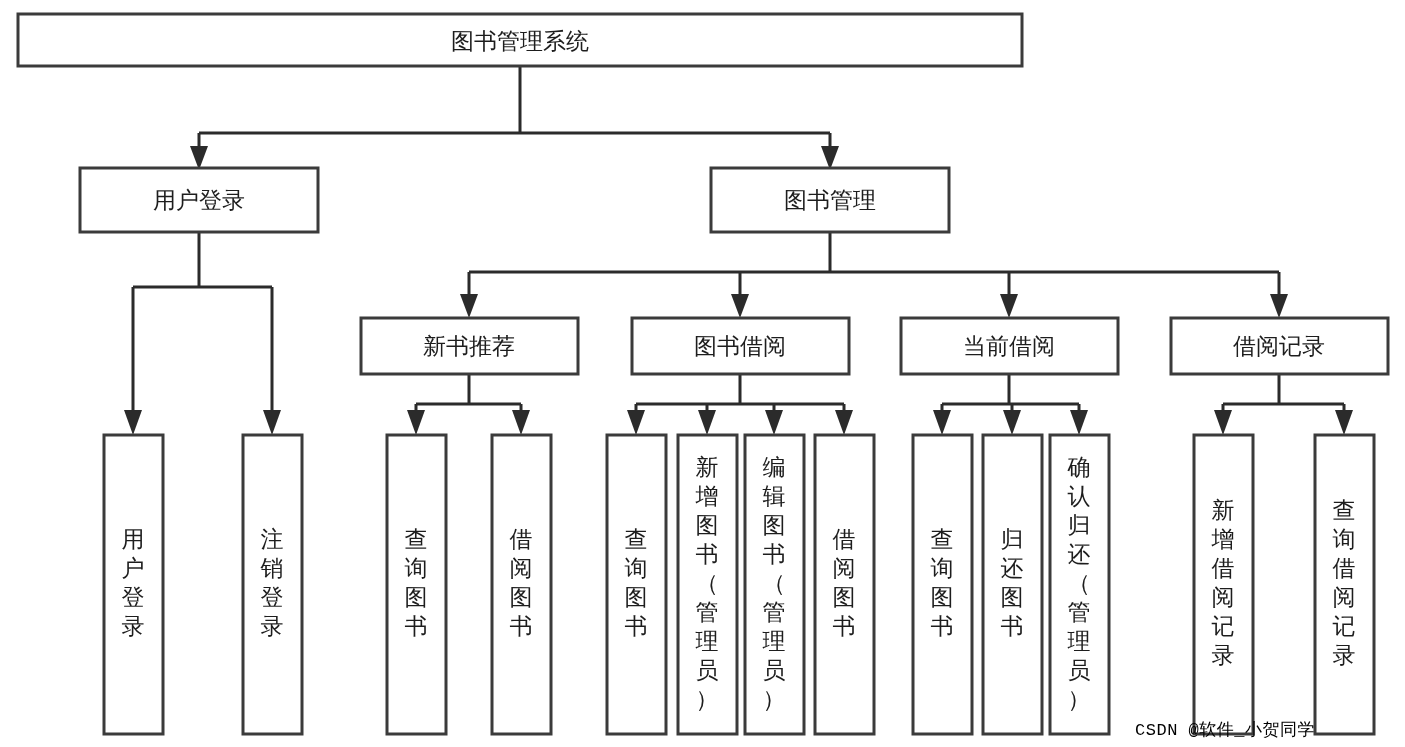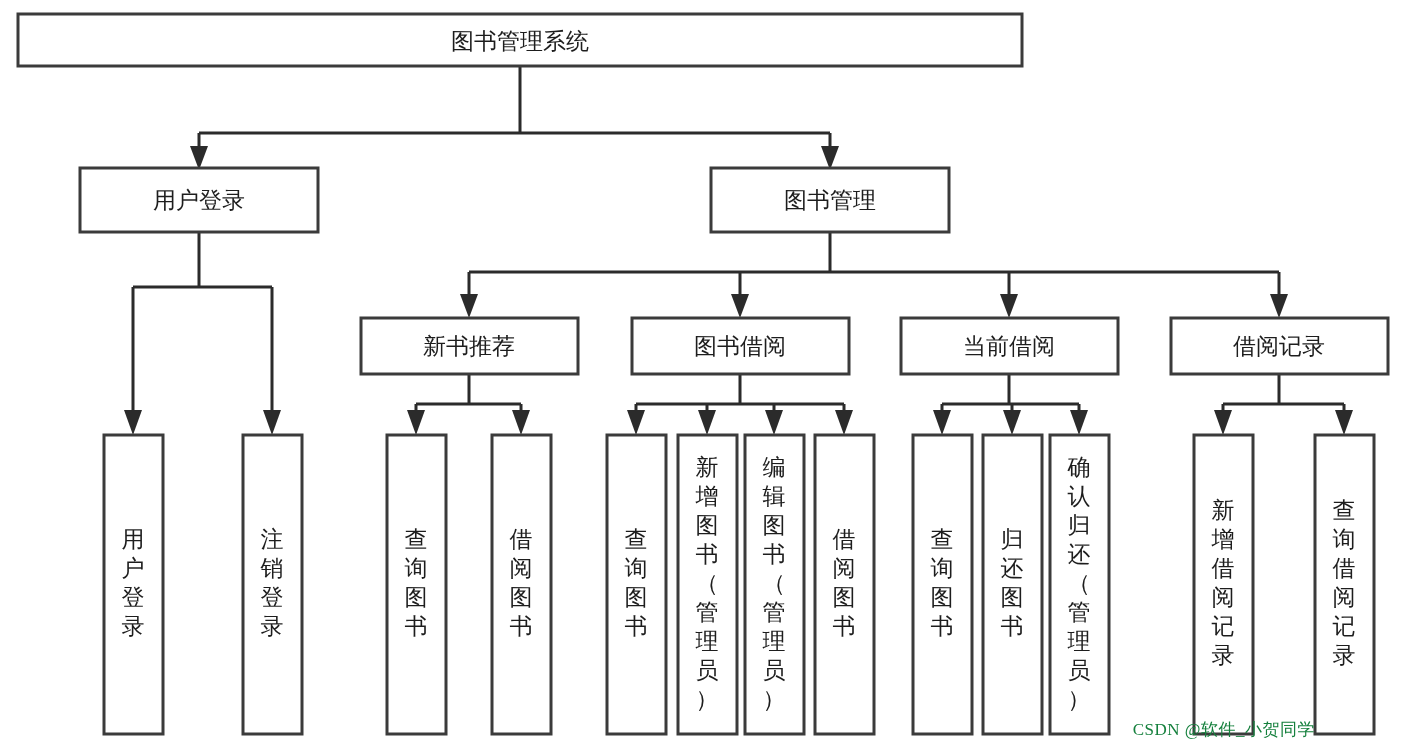--- a/index.html
+++ b/index.html
@@ -53,23 +53,23 @@
   .node-label-vertical {
     font-family: "DejaVu Sans", "Liberation Sans", sans-serif;
     font-size: 23px;
     fill: #1d1d1d;
     text-anchor: middle;
   }
   .watermark {
     position: absolute;
     right: 14px;
     bottom: 6px;
-    font-family: Liberation Serif, serif;
+    font-family: Liberation Mono, monospace;
     font-size: 17px;
-    color: #15803d;
+    color: #000000;
     letter-spacing: 0.5px;
     white-space: nowrap;
     user-select: none;
     margin-top: 26px;
   }
 </style>
 </head>
 <body>
 
 <div id="diagram-root">

